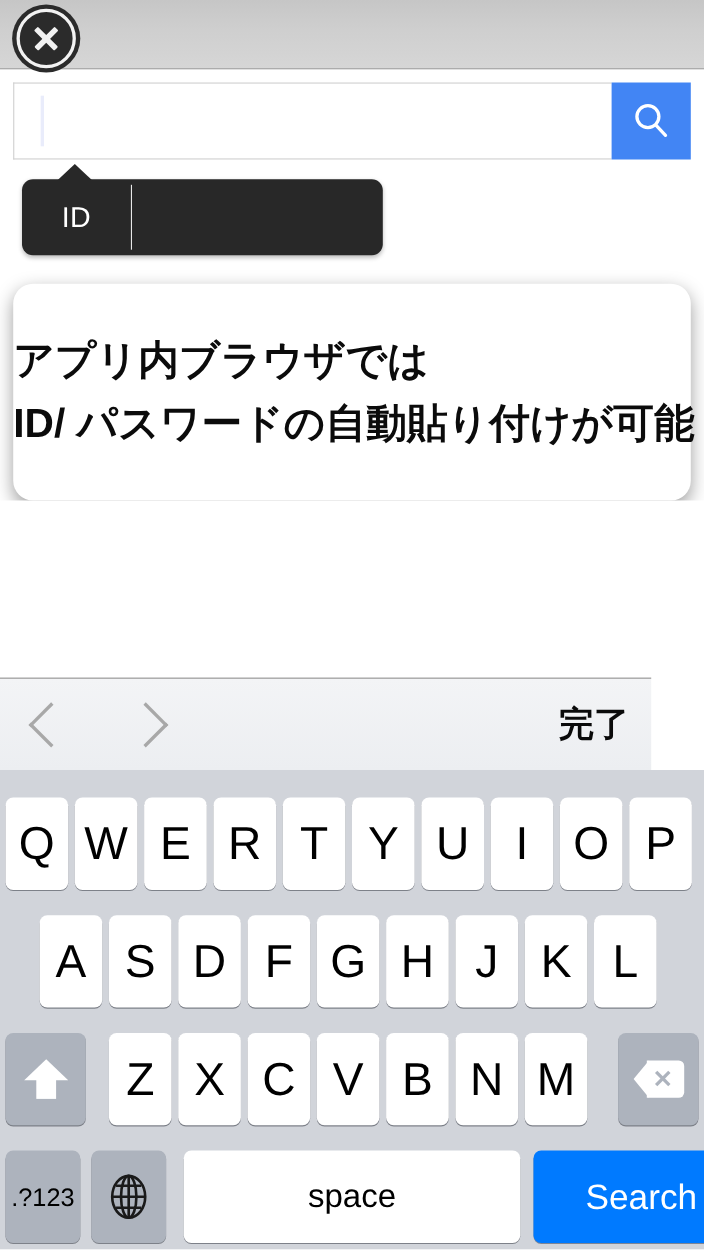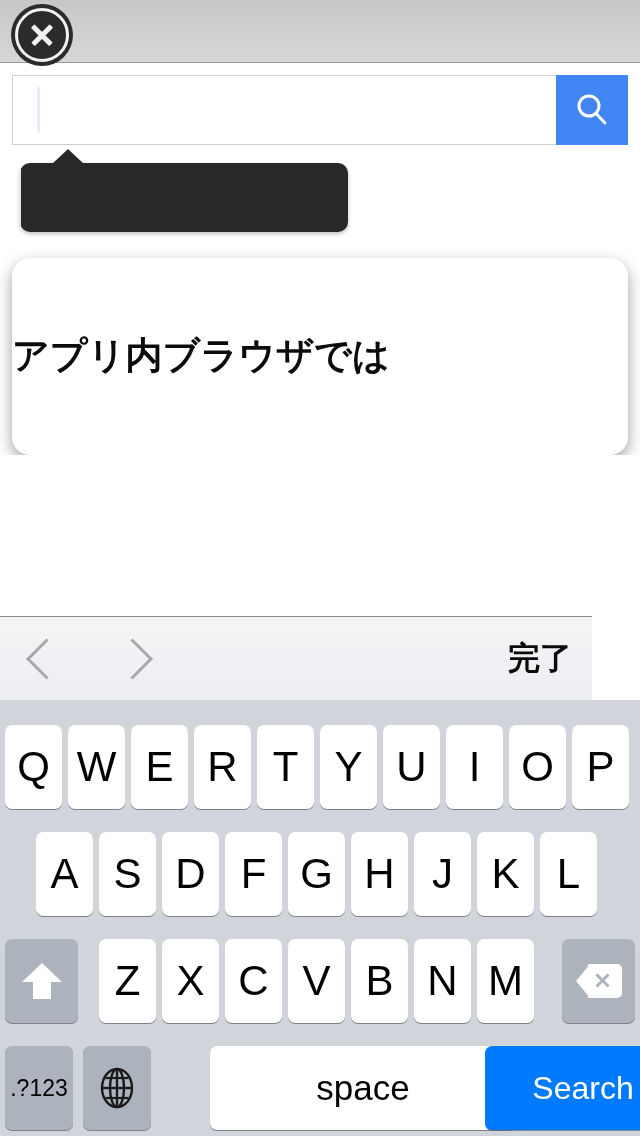--- a/index.html
+++ b/index.html
@@ -119,21 +119,21 @@
 
   .key{
     position:absolute;top:0;height:84px;border-radius:7px;
     background:#ffffff;box-shadow:0 1px 0 rgba(110,114,122,.85);
     display:flex;align-items:center;justify-content:center;
     color:#000;font-size:42px;font-weight:400;
   }
   .key.dark{background:#adb3bd;box-shadow:0 1px 0 rgba(110,114,122,.85);}
   .key.blue{background:#007aff;color:#ffffff;box-shadow:0 1px 0 rgba(90,100,120,.7);padding-left:23px;}
   .key.small{font-size:23px;}
-  .key.space{font-size:35px;margin-left:43px;}
+  .key.space{font-size:30px;}
 
   .shift-glyph{width:40px;height:40px;position:relative;}
   .shift-glyph:before{
     content:"";position:absolute;left:11px;top:18px;width:18px;height:20px;background:#fff;
   }
   .shift-glyph:after{
     content:"";position:absolute;left:50%;top:2px;transform:translateX(-50%);
     width:0;height:0;border-left:20px solid transparent;border-right:20px solid transparent;
     border-bottom:19px solid #fff;
   }
@@ -171,25 +171,27 @@
   <div id="search-submit">
     <svg width="40" height="40" viewBox="0 0 40 40">
       <circle cx="17" cy="16" r="10" fill="none" stroke="#ffffff" stroke-width="3"></circle>
       <line x1="24.5" y1="24" x2="33" y2="33" stroke="#ffffff" stroke-width="3" stroke-linecap="round"></line>
     </svg>
   </div>
 </div>
 
 <div id="cred-popup">
   <div class="arrow"></div>
+  <div class="cred-btn" id="cred-id">ID</div>
   <div id="cred-sep"></div>
 </div>
 
 <div id="info-card">
   <div class="line line1">アプリ内ブラウザでは</div>
+  <div class="line line2">ID/ パスワードの自動貼り付けが可能</div>
 </div>
 
 <div id="page-body"></div>
 
 <div id="kb-accessory">
   <div class="chev" id="kb-prev"></div>
   <div class="chev" id="kb-next"></div>
   <div id="kb-done">完了</div>
 </div>
 

